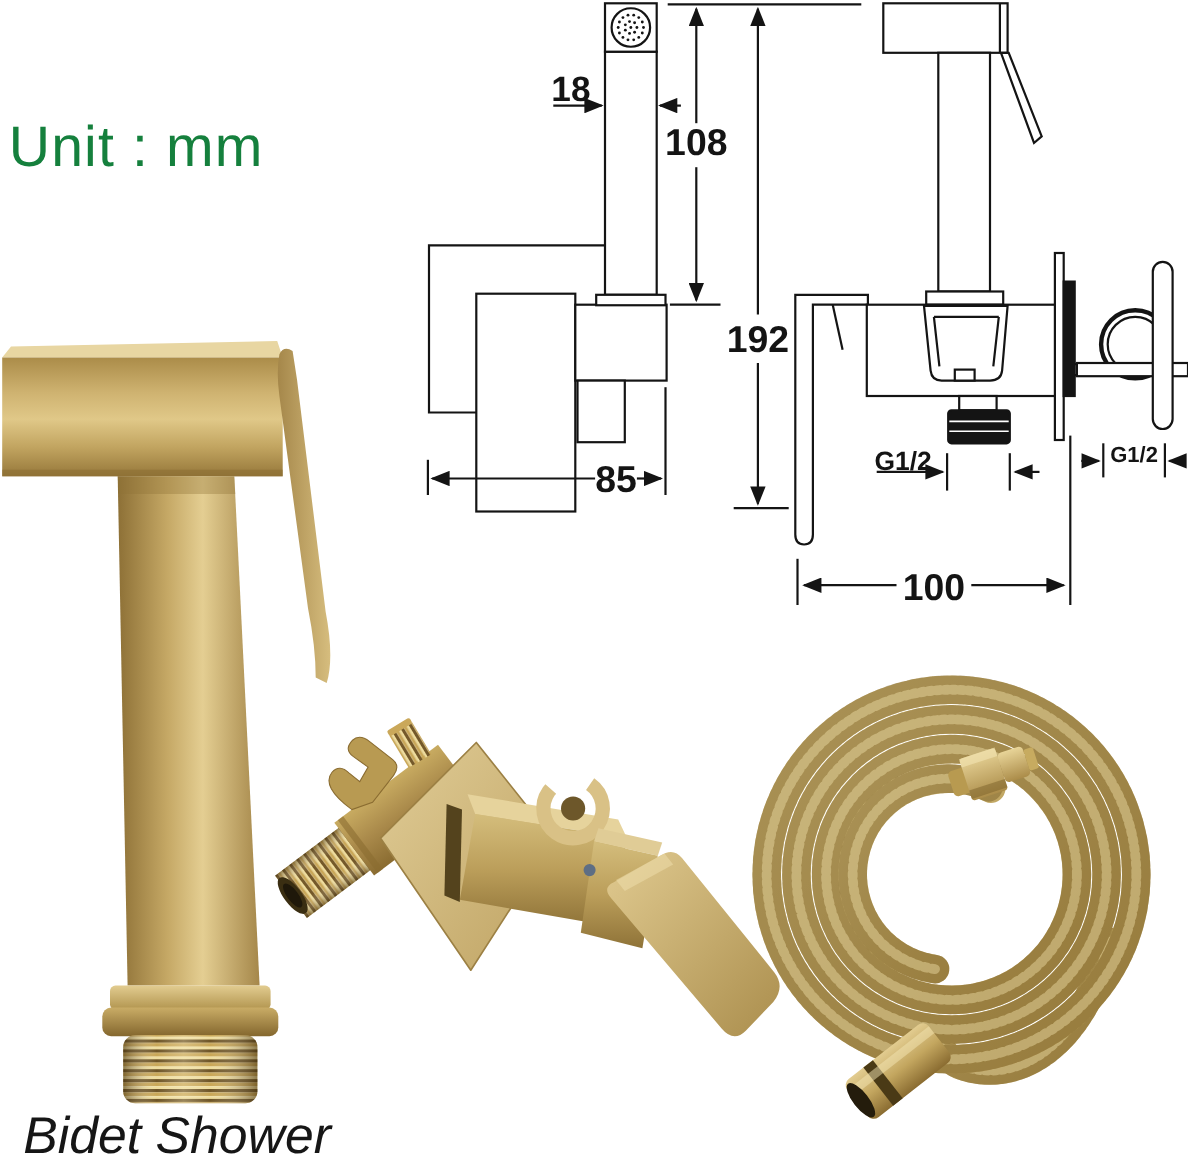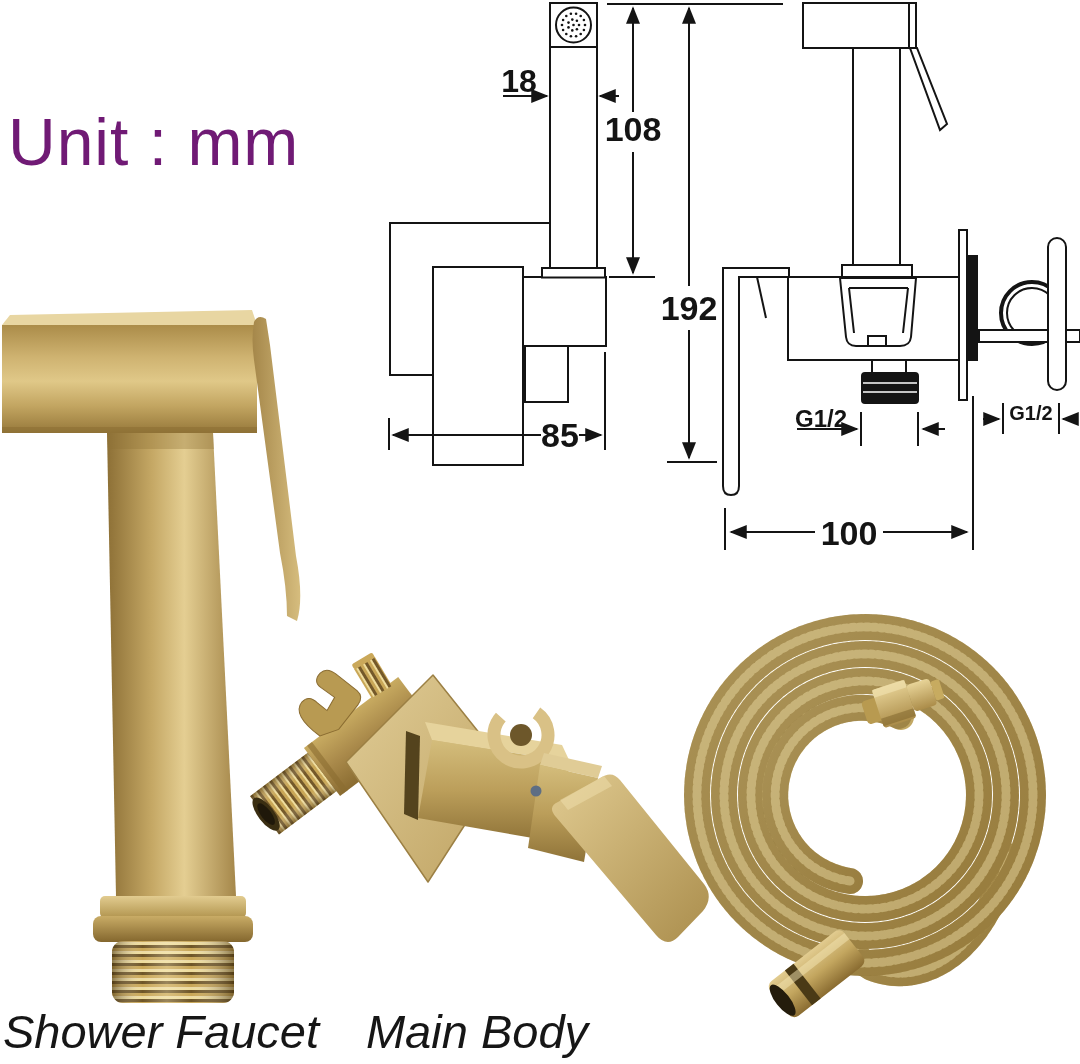--- a/index.html
+++ b/index.html
@@ -1,18 +1,18 @@
 <!DOCTYPE html>
 <html><head>
 <meta charset="utf-8">
 <style>
   html,body{margin:0;padding:0;background:#fff;}
   .canvas{position:relative;width:1080px;height:1064px;background:#ffffff;overflow:hidden;
           font-family:"Liberation Sans", sans-serif;}
-  .unit-label{position:absolute;left:8px;top:104px;font-size:66px;font-weight:400;color:#701a75;
+  .unit-label{position:absolute;left:8px;top:104px;font-size:52px;font-weight:400;color:#15803d;
               letter-spacing:1px;white-space:nowrap;}
   .stage{position:absolute;left:0;top:0;width:1080px;height:1064px;}
   .plabel{position:absolute;top:1004px;transform:translateX(-50%);font-style:italic;
           font-size:47px;color:#161616;white-space:nowrap;}
   .plabel.bidet{left:161px;}
   .plabel.mainbody{left:477px;}
   .plabel.hose{left:857px;}
   svg text{font-family:"Liberation Sans", sans-serif;font-weight:700;fill:#141414;}
 </style>
 </head>
@@ -275,16 +275,15 @@
       </g>
       <g transform="translate(852 946) rotate(-38)" stroke="none">
         <rect x="-92" y="-22" width="94" height="44" rx="7" fill="url(#gFit)"></rect>
         <rect x="-68" y="-22" width="11" height="44" fill="#4a3a16"></rect>
         <rect x="-92" y="-15" width="94" height="8" fill="#f4e6b4" opacity="0.5"></rect>
         <ellipse cx="-88" cy="0" rx="7" ry="19" fill="#241c0c"></ellipse>
       </g>
     </g>
   </svg>
 
-  <div class="plabel bidet">Shower Faucet</div>
-  <div class="plabel mainbody">Main Body</div>
+  <div class="plabel bidet">Bidet Shower</div>
 
 </div>
 
 </body></html>

